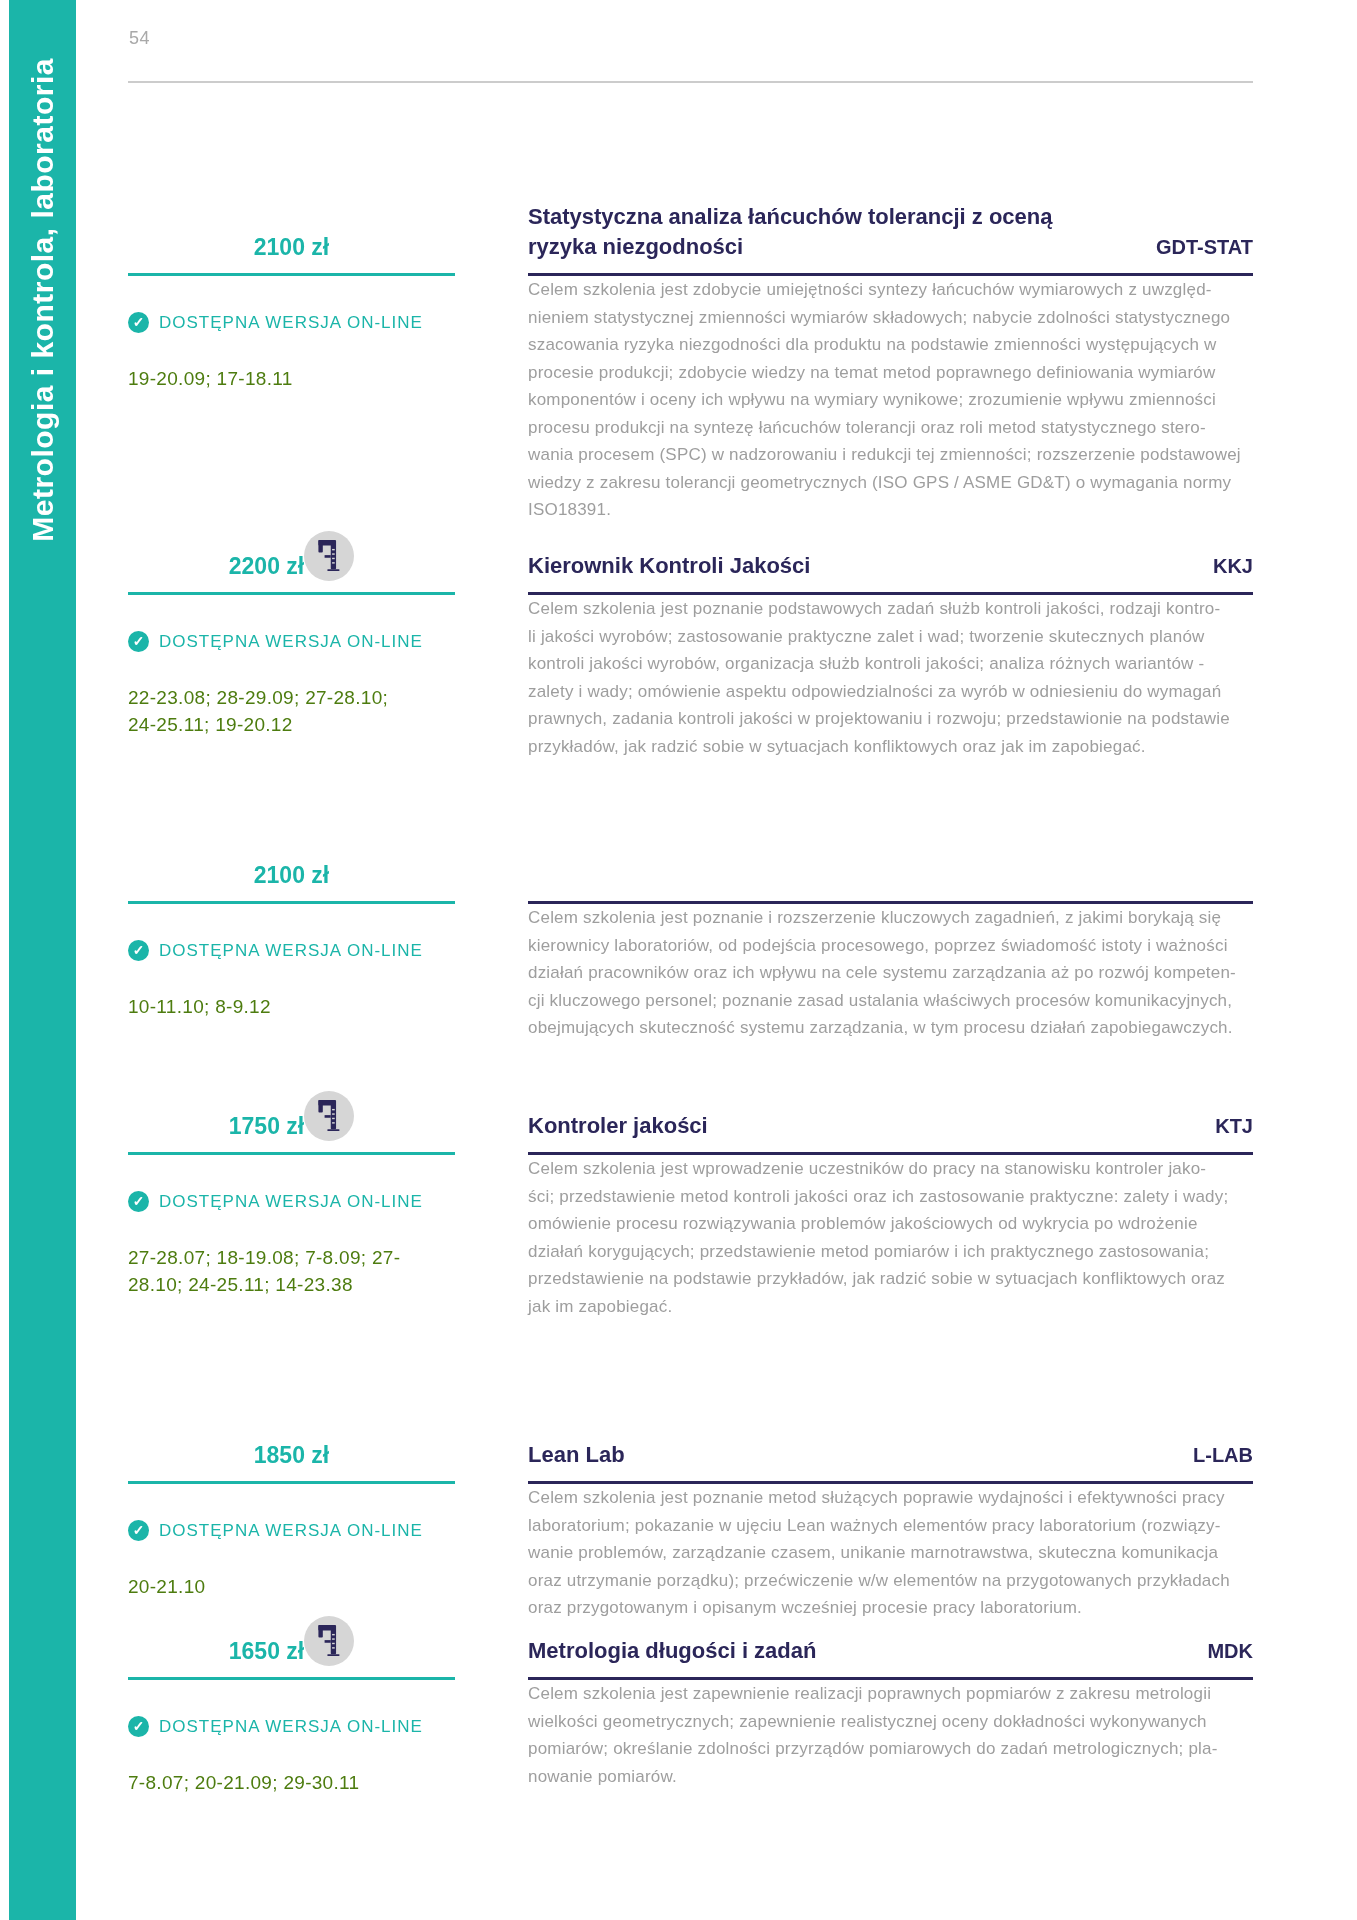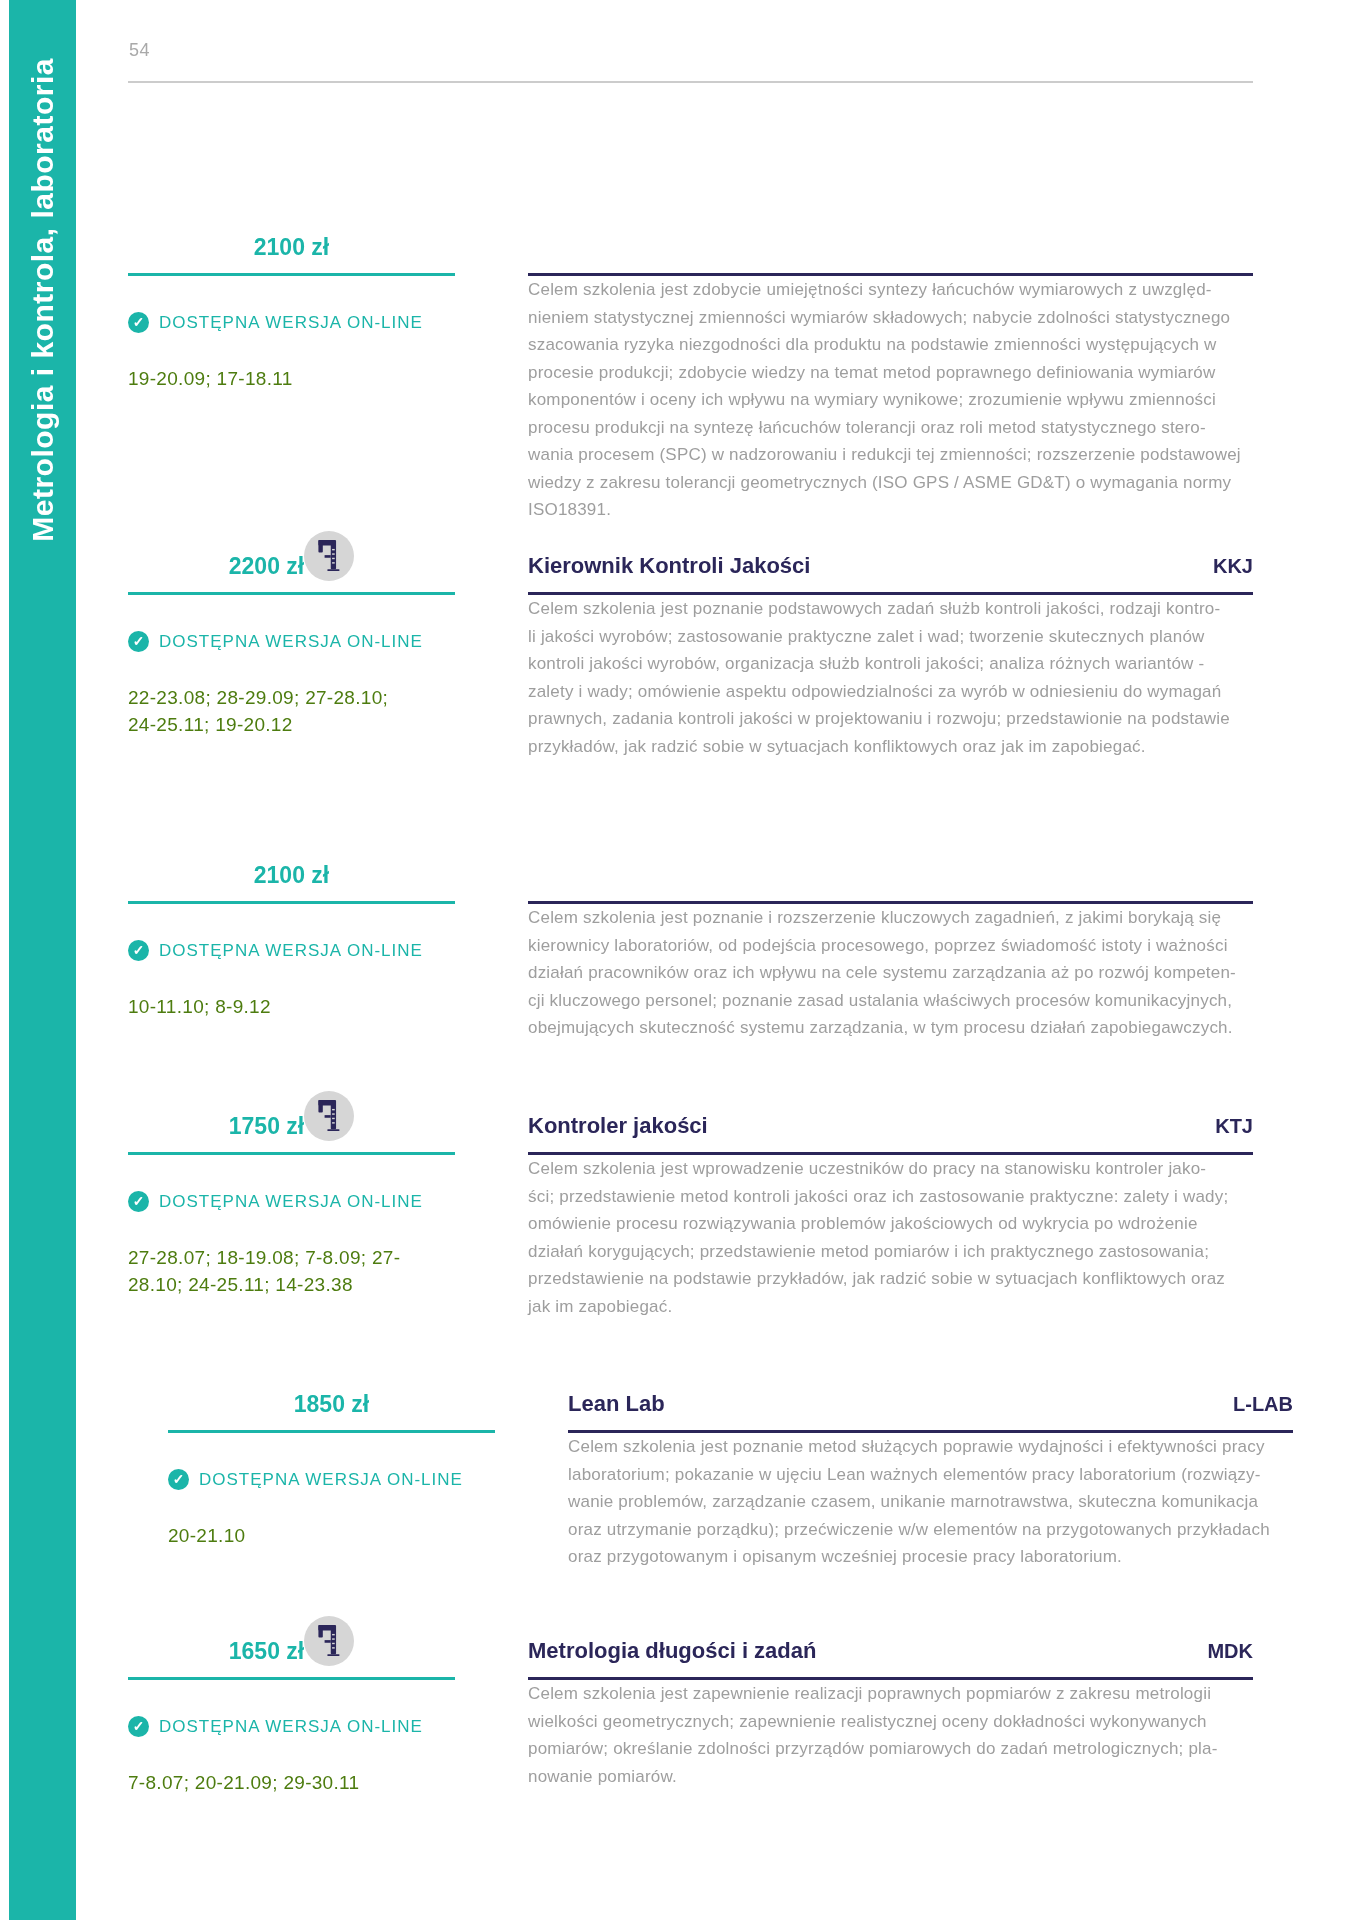--- a/index.html
+++ b/index.html
@@ -15,21 +15,21 @@
   }
   .sidebar-label{
     position:absolute;top:58px;left:50%;
     transform:translateX(-50%) rotate(180deg);
     writing-mode:vertical-rl;
     color:#ffffff;font-size:30px;font-weight:700;letter-spacing:.5px;
     white-space:nowrap;
   }
   
   .page-number{
-    position:absolute;left:129px;top:40px;
+    position:absolute;left:129px;top:28px;
     font-size:18px;color:#a9a9a9;letter-spacing:.5px;
   }
   .top-rule{
     position:absolute;left:128px;top:81px;width:1125px;height:2px;
     background:#cccccc;
   }
   
   .course-list{position:absolute;left:128px;top:0;width:1125px;height:1920px;}
   .entry{position:absolute;left:0;width:1125px;}
   .entry-rules{display:flex;gap:73px;}
@@ -97,20 +97,25 @@
 <div class="page-number">54</div>
 <div class="top-rule"></div>
 
 <div class="course-list">
   <section class="entry" style="top: 273px;">
 
     <div class="entry-header">
       <div class="head-left">
         <span class="price">2100 zł</span>
 
+      </div>
+      <div class="head-right">
+        <h2 class="course-title" style="margin:0">Statystyczna analiza łańcuchów tolerancji z oceną
+ryzyka niezgodności</h2>
+        <span class="course-code">GDT-STAT</span>
       </div>
     </div>
 
     <div class="entry-rules">
       <div class="rule-left"></div>
       <div class="rule-right"></div>
     </div>
 
     <div class="entry-body">
       <div class="body-left">
@@ -279,21 +284,21 @@
 ści; przedstawienie metod kontroli jakości oraz ich zastosowanie praktyczne: zalety i wady;
 omówienie procesu rozwiązywania problemów jakościowych od wykrycia po wdrożenie
 działań korygujących; przedstawienie metod pomiarów i ich praktycznego zastosowania;
 przedstawienie na podstawie przykładów, jak radzić sobie w sytuacjach konfliktowych oraz
 jak im zapobiegać.</p>
       </div>
     </div>
 
   </section>
 
-  <section class="entry" style="top: 1430px; margin-left: 40px;">
+  <section class="entry" style="top: 1481px;">
 
     <div class="entry-header">
       <div class="head-left">
         <span class="price">1850 zł</span>
 
       </div>
       <div class="head-right">
         <h2 class="course-title" style="margin:0">Lean Lab</h2>
         <span class="course-code">L-LAB</span>
       </div>

